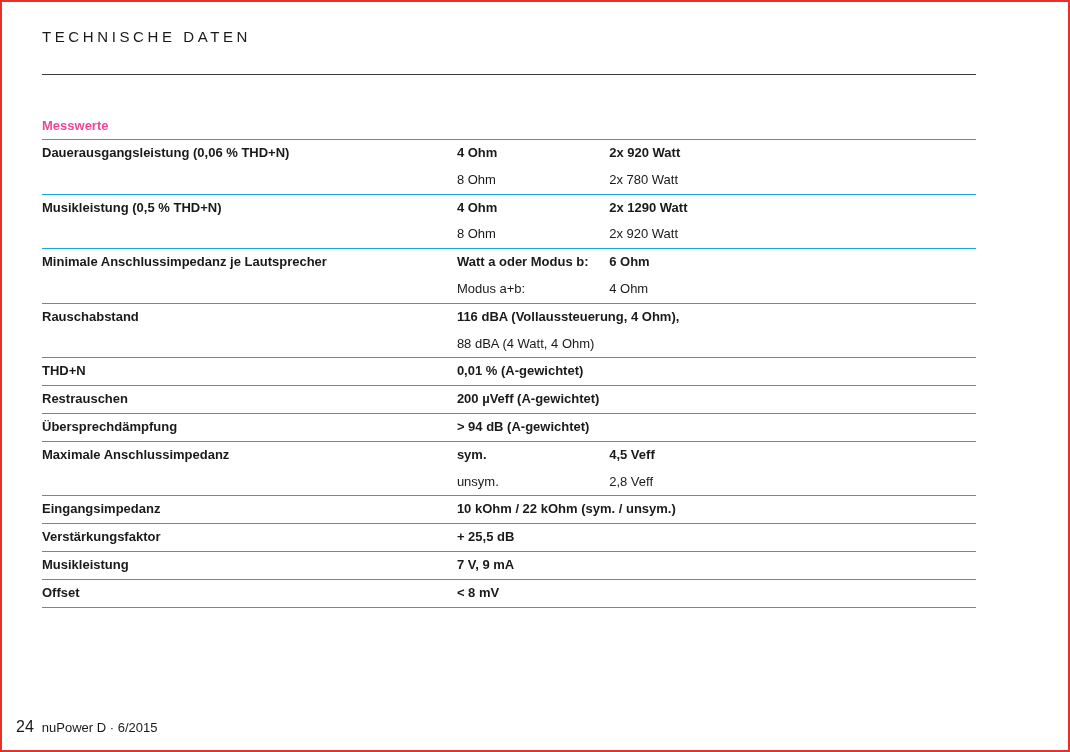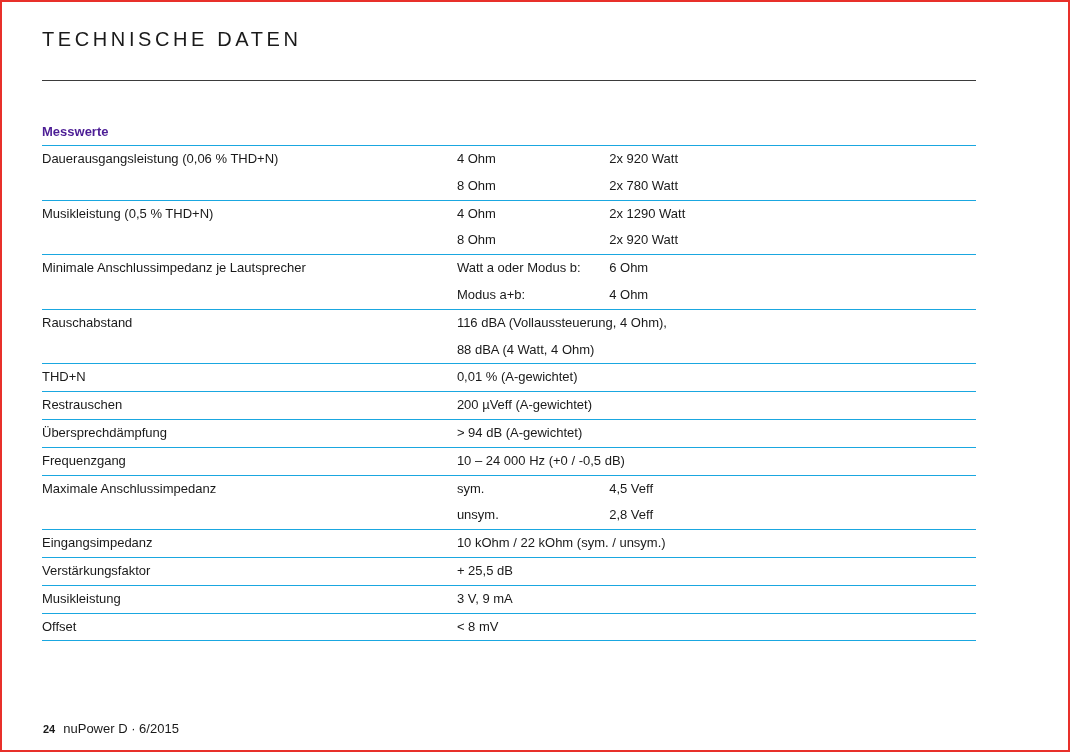--- a/index.html
+++ b/index.html
@@ -22,76 +22,76 @@
     border: 2px solid #e8302a;
     background: #ffffff;
   }
   #content {
     position: absolute;
     left: 40px;
     top: 18px;
     width: 938px;
   }
   .page-title {
-    font-size: 20px;
+    font-size: 15px;
     letter-spacing: 3.6px;
     color: #1a1a1a;
     font-weight: 400;
     margin: 0;
     padding-top: 8px;
   }
   .title-rule {
     margin-top: 29px;
     border-top: 1.4px solid #3b3b3b;
     width: 934px;
   }
   .section-heading {
     margin-top: 43px;
     font-size: 13px;
     font-weight: bold;
-    color: #4c1d95;
+    color: #ec4899;
   }
   table.spec {
     margin-top: 6px;
     border-collapse: collapse;
     width: 934px;
     table-layout: fixed;
   }
   table.spec td {
     font-size: 13px;
     color: #1a1a1a;
     padding: 0;
     vertical-align: top;
     line-height: 26.8px;
     height: 26.8px;
   }
   td.c-label { width: 414px; padding-left: 2px; }
   td.c-mid   { width: 152px; }
   td.c-val   { width: 366px; }
   tr.rule-top > td {
     border-top: 1.6px solid #1aa7e0;
+    font-weight: bold;
   }
   .bottom-rule {
     width: 934px;
     border-top: 1.6px solid #1aa7e0;
     margin-top: 0;
   }
   .footer {
     position: absolute;
     left: 14px;
     bottom: 14px;
     display: flex;
     align-items: baseline;
     gap: 8px;
   }
   .footer-page {
-    font-size: 11px;
-    font-weight: bold;
+    font-size: 16px;
+    font-weight: normal;
     color: #1a1a1a;
-    margin-left: 27px;
   }
   .footer-text {
     font-size: 13px;
     color: #1a1a1a;
   }
 </style>
 </head>
 <body>
 
 <div id="page">
@@ -149,44 +149,40 @@
           </tr>
           <tr class="rule-top">
             <td class="c-label">Restrauschen</td>
             <td class="c-mid" colspan="2">200 µVeff (A-gewichtet)</td>
           </tr>
           <tr class="rule-top">
             <td class="c-label">Übersprechdämpfung</td>
             <td class="c-mid" colspan="2">&gt; 94 dB (A-gewichtet)</td>
           </tr>
           <tr class="rule-top">
-            <td class="c-label">Frequenzgang</td>
-            <td class="c-mid" colspan="2">10 – 24 000 Hz (+0 / -0,5 dB)</td>
-          </tr>
-          <tr class="rule-top">
             <td class="c-label">Maximale Anschlussimpedanz</td>
             <td class="c-mid">sym.</td>
             <td class="c-val">4,5 Veff</td>
           </tr>
           <tr>
             <td class="c-label"></td>
             <td class="c-mid">unsym.</td>
             <td class="c-val">2,8 Veff</td>
           </tr>
           <tr class="rule-top">
             <td class="c-label">Eingangsimpedanz</td>
             <td class="c-mid" colspan="2">10 kOhm / 22 kOhm (sym. / unsym.)</td>
           </tr>
           <tr class="rule-top">
             <td class="c-label">Verstärkungsfaktor</td>
             <td class="c-mid" colspan="2">+ 25,5 dB</td>
           </tr>
           <tr class="rule-top">
             <td class="c-label">Musikleistung</td>
-            <td class="c-mid" colspan="2">3 V, 9 mA</td>
+            <td class="c-mid" colspan="2">7 V, 9 mA</td>
           </tr>
           <tr class="rule-top">
             <td class="c-label">Offset</td>
             <td class="c-mid" colspan="2">&lt; 8 mV</td>
           </tr>
         </tbody>
     </table>
 
     <div class="bottom-rule"></div>
   </div>

